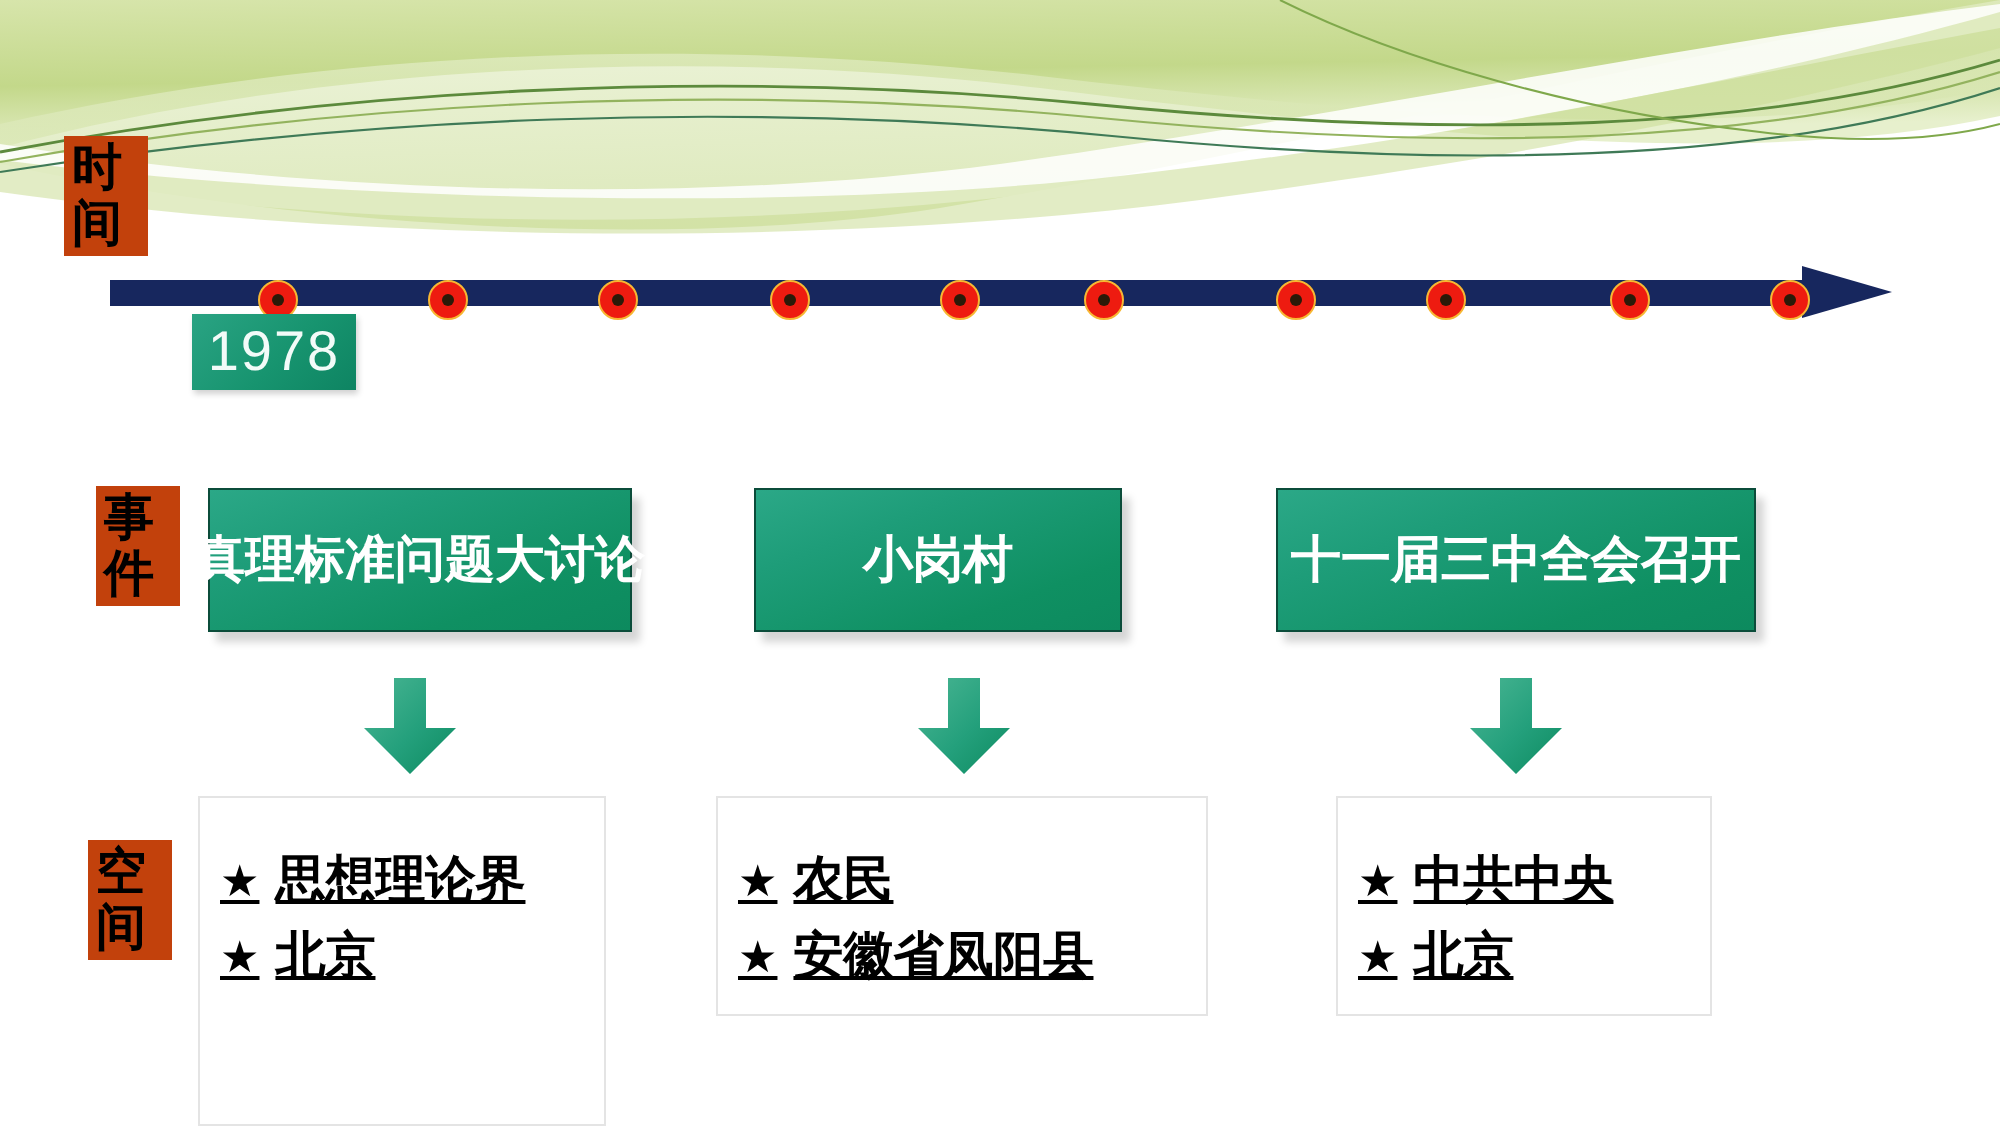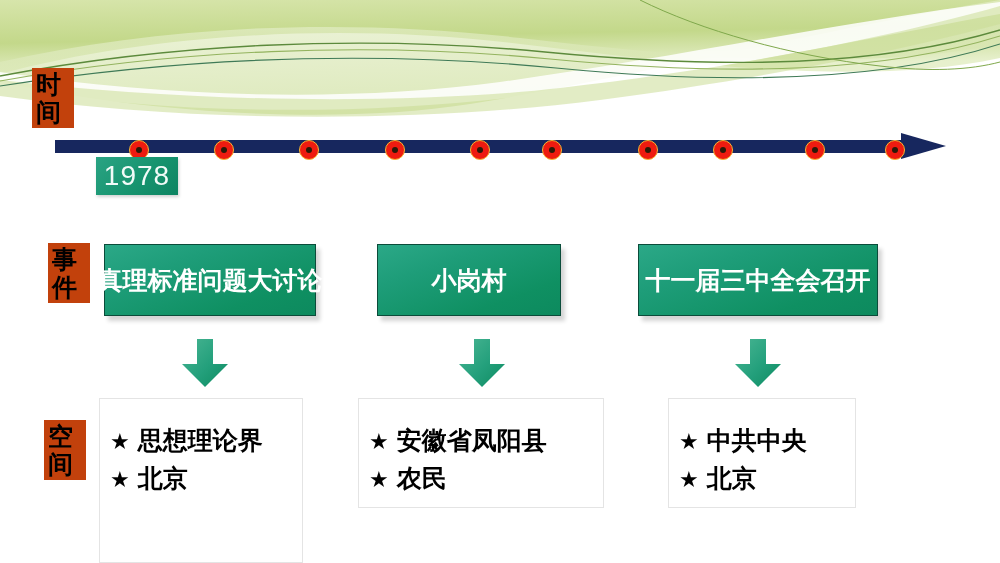--- a/index.html
+++ b/index.html
@@ -153,20 +153,21 @@
     position: absolute;
     top: 398px;
     background: #ffffff;
     border: 1px solid #e4e4e4;
     box-sizing: border-box;
     padding: 22px 6px 10px 10px;
     color: #000000;
     font-size: 25px;
     font-weight: bold;
     line-height: 1.52;
+    text-decoration: underline;
   }
   #detail-box-0 { left: 99px;  width: 204px; height: 165px; }
   #detail-box-1 { left: 358px; width: 246px; height: 110px; }
   #detail-box-2 { left: 668px; width: 188px; height: 110px; }
   .detail-item {
     display: block;
     white-space: normal;
   }
   .star { font-size: 22px; margin-right: 8px; }
 </style>
@@ -259,19 +260,19 @@
 </svg>
 <svg class="down-arrow" id="down-arrow-2" viewBox="0 0 54 52">
   <path d="M19,2 H35 V27 H50 L27,50 L4,27 H19 Z" fill="url(#ag)"></path>
 </svg>
 
 <div class="detail-box" id="detail-box-0">
   <span class="detail-item"><span class="star">★</span><span>思想理论界</span></span>
   <span class="detail-item"><span class="star">★</span><span>北京</span></span>
 </div>
 <div class="detail-box" id="detail-box-1">
+  <span class="detail-item"><span class="star">★</span><span>农民</span></span>
   <span class="detail-item"><span class="star">★</span><span>安徽省凤阳县</span></span>
-  <span class="detail-item"><span class="star">★</span><span>农民</span></span>
 </div>
 <div class="detail-box" id="detail-box-2">
   <span class="detail-item"><span class="star">★</span><span>中共中央</span></span>
   <span class="detail-item"><span class="star">★</span><span>北京</span></span>
 </div>
 
 </body></html>

